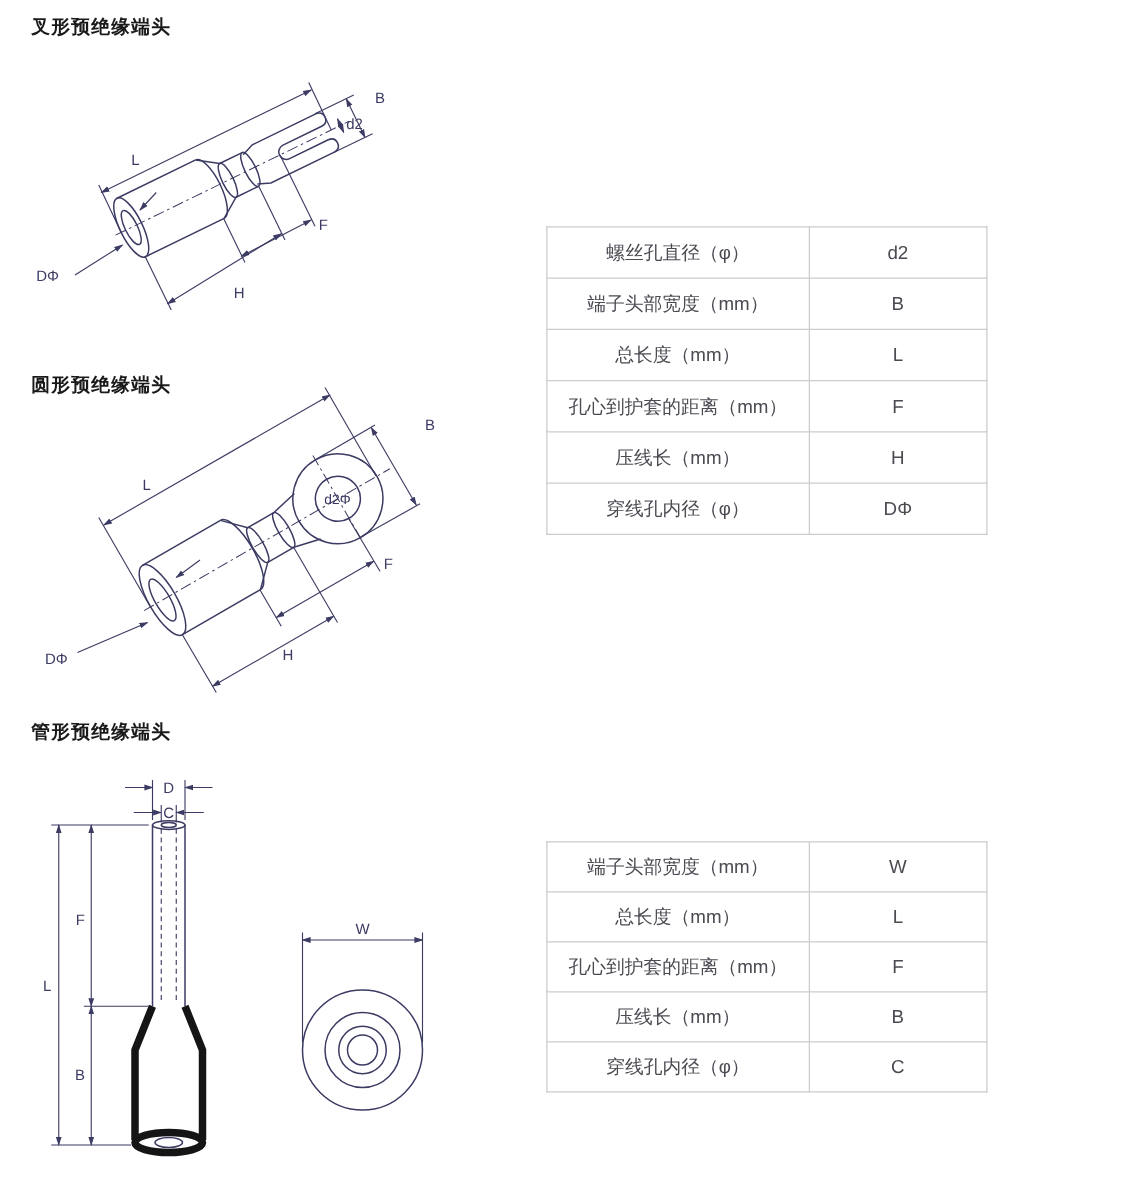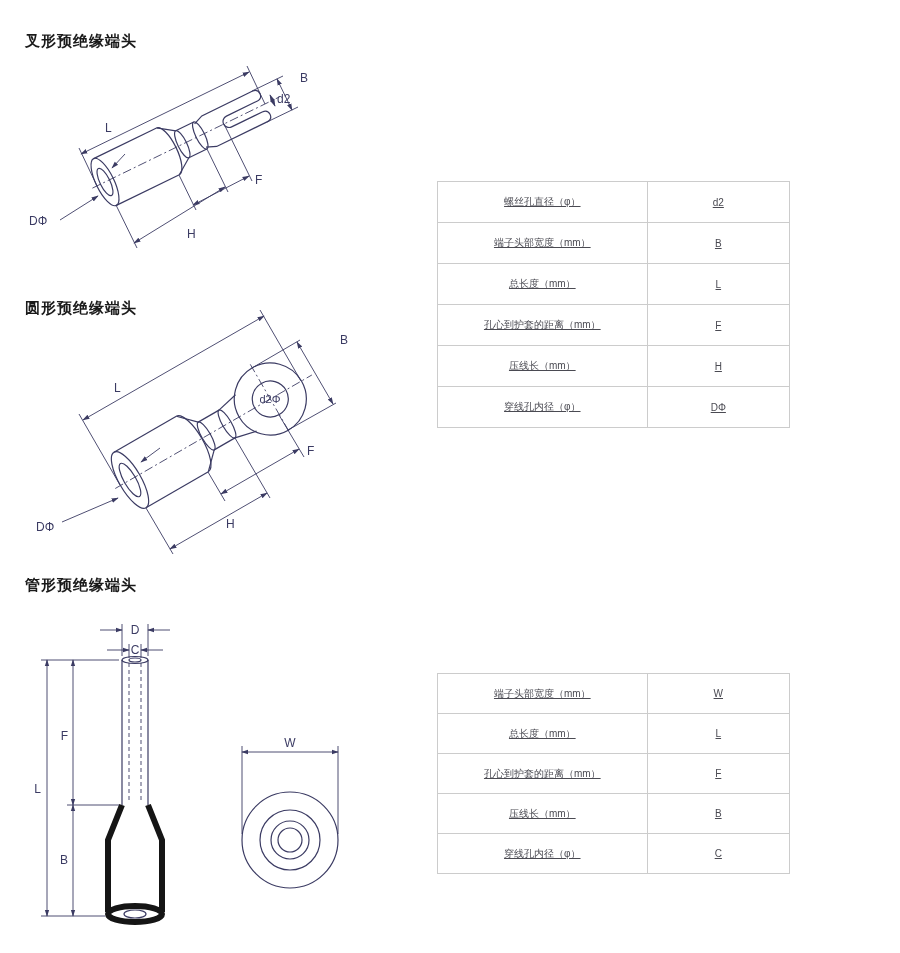--- a/index.html
+++ b/index.html
@@ -12,33 +12,33 @@
     font-size:15px;font-weight:bold;color:#1a1a1a;letter-spacing:1px;
   }
   .drawing{position:absolute;}
   svg text{font:12px "Liberation Sans","DejaVu Sans",sans-serif;fill:#3b3b63;}
   svg .small{font-size:11px;}
   table.spec{
     position:absolute;border-collapse:collapse;table-layout:fixed;background:#fff;
   }
   table.spec td{
     border:1px solid #cccccc;text-align:center;vertical-align:middle;
-    font-size:10px;color:#4a4a52;padding:0 6px;text-decoration:underline;
+    font-size:15px;color:#4a4a52;padding:0 6px;
   }
   table.spec1 td{height:40px;}
   table.spec2 td{height:39px;}
   .colL{width:209px;}
   .colV{width:142px;}
 </style>
 </head>
 <body>
 
 <div class="canvas">
 
-  <h2 class="sec-title" style="top:32px;">叉形预绝缘端头</h2>
+  <h2 class="sec-title" style="top:12px;">叉形预绝缘端头</h2>
 
   <svg class="drawing" style="left:15px;top:52px;" width="330" height="220" viewBox="0 0 330 220">
     <defs>
       <marker id="arrF" viewBox="0 0 10 10" refX="9" refY="5" markerWidth="8" markerHeight="8" orient="auto-start-reverse">
           <path d="M0,1.8 L10,5 L0,8.2 Z" fill="#3b3b63"></path>
         </marker>
     </defs>
 
     <g stroke="#3b3b63" fill="none" stroke-width="1.2" transform="rotate(-26 90 130)">
       <line x1="76" y1="130" x2="284" y2="130" stroke-width="0.8" stroke-dasharray="9 3 2 3"></line>

